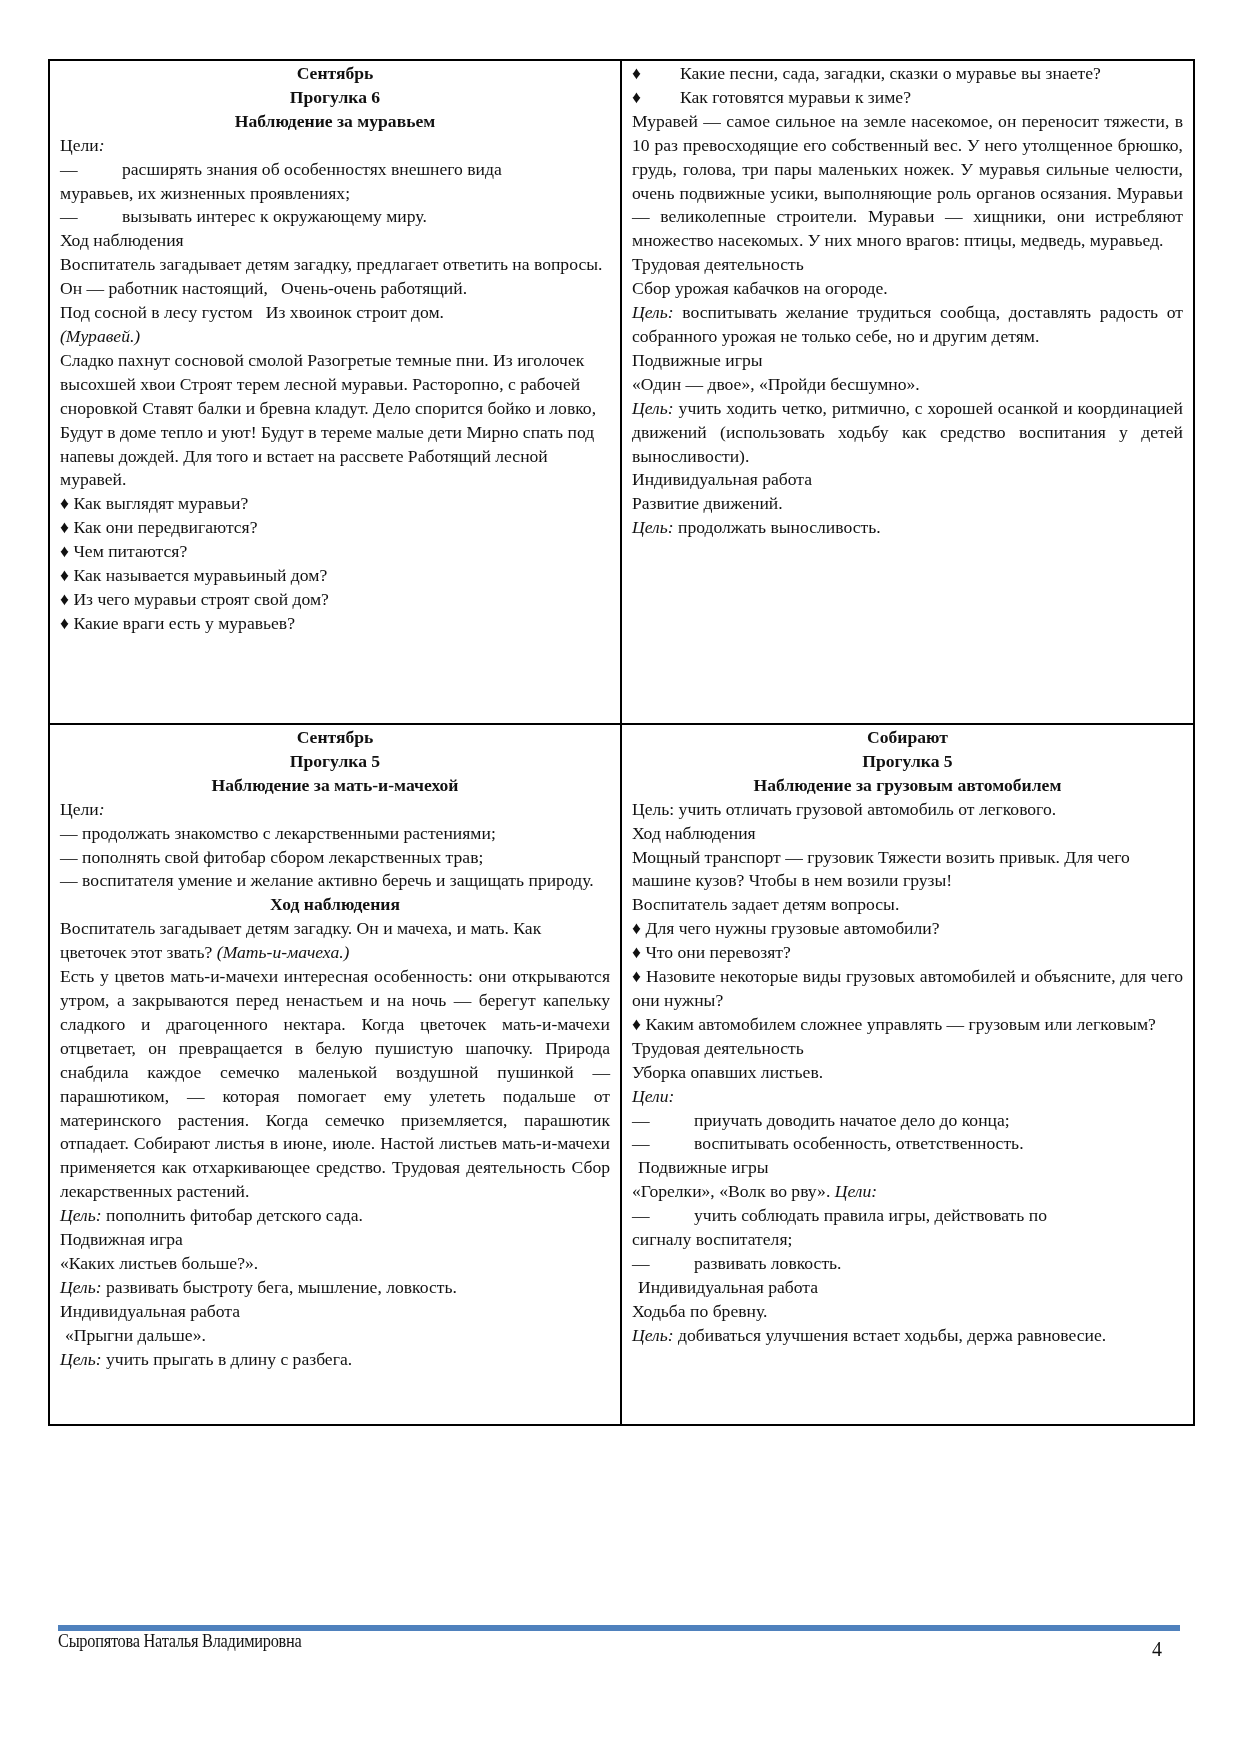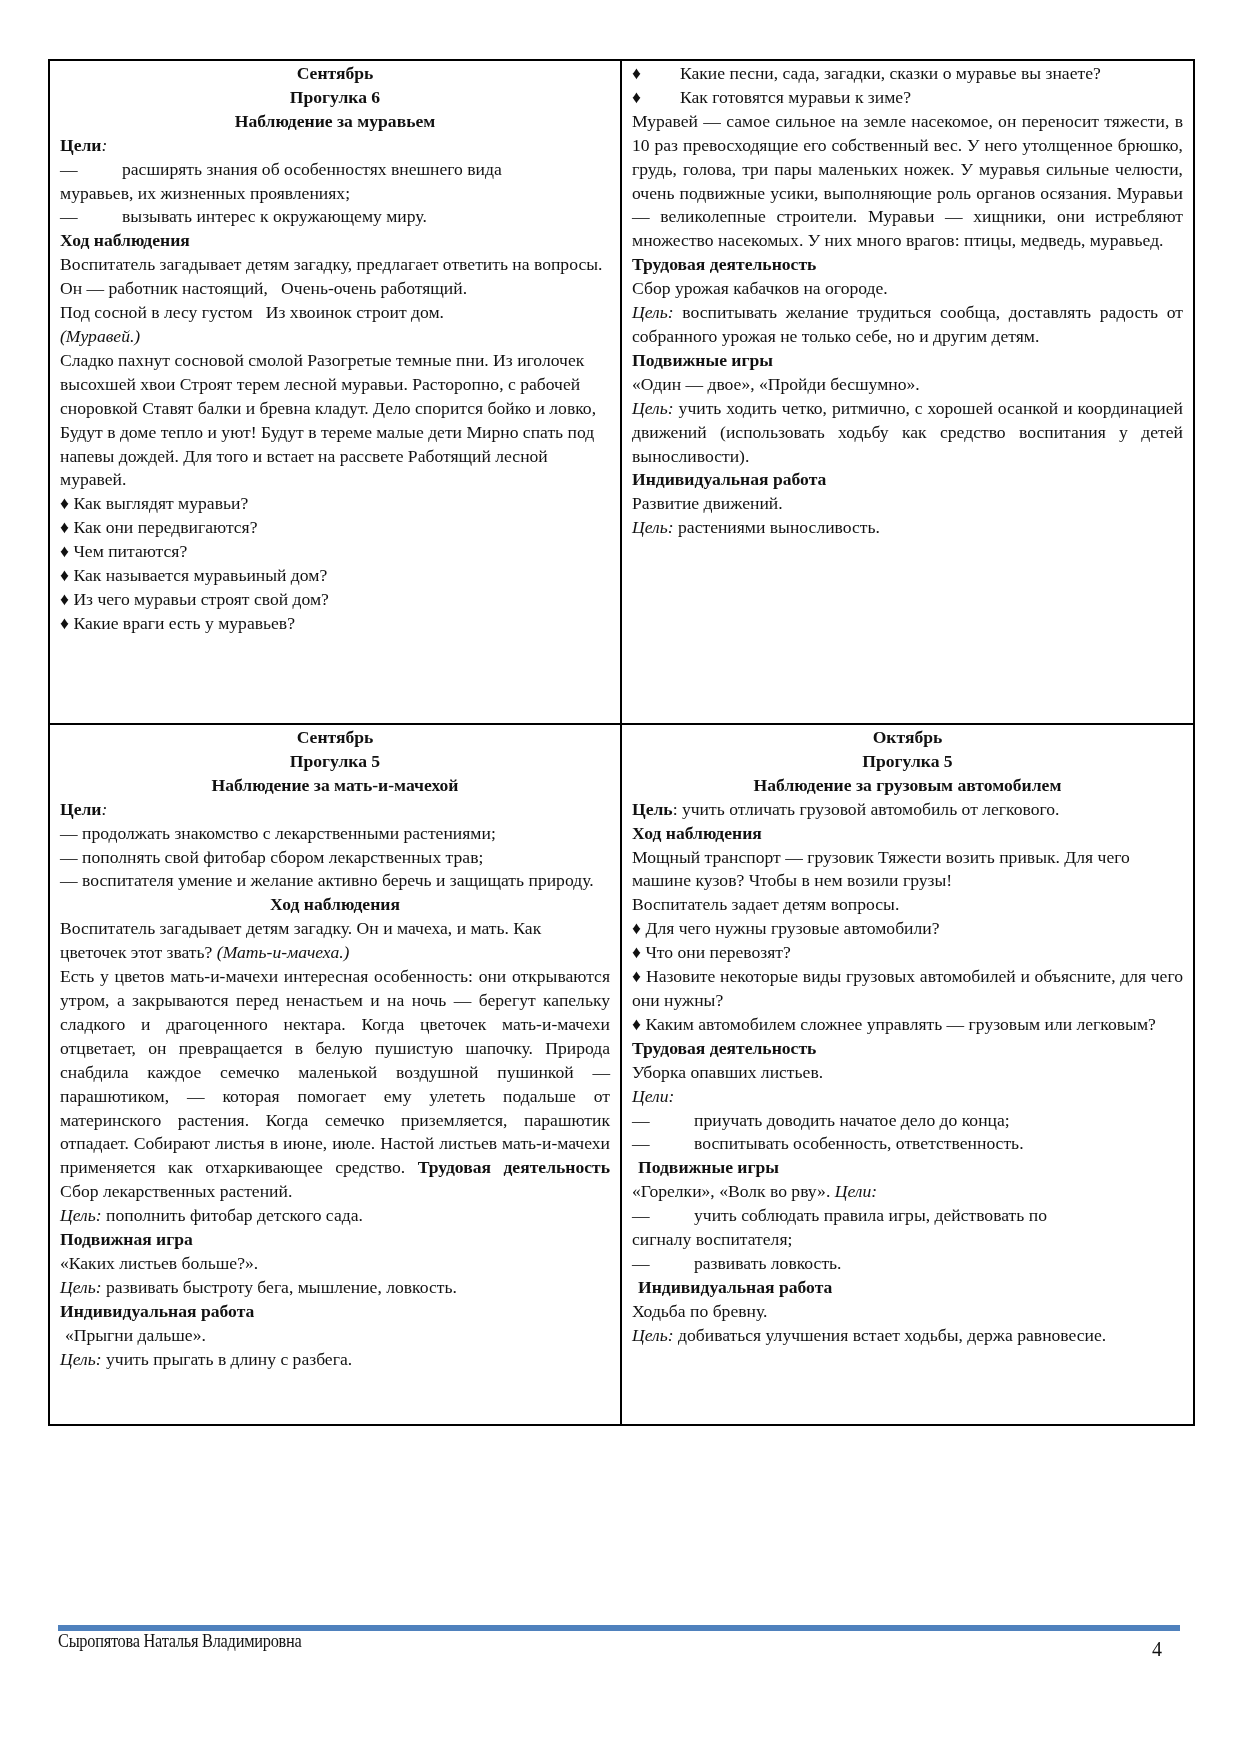--- a/index.html
+++ b/index.html
@@ -3,21 +3,21 @@
 <meta charset="utf-8">
 <style>
   html, body { margin: 0; padding: 0; background: #ffffff; }
   body { width: 1240px; height: 1754px; position: relative; font-family: "Liberation Serif", "DejaVu Serif", serif; color: #111; }
   .page { position: absolute; left: 0; top: 0; width: 1240px; height: 1255px; padding-left: 44px; }
   table.plan { position: absolute; left: 48px; top: 59px; width: 1145px; border-collapse: collapse; table-layout: fixed; }
   table.plan td { border: 2px solid #000; vertical-align: top; padding: 1px 10px 4px 10px; font-size: 17.6px; line-height: 23.9px; }
   table.plan tr.r1 td { height: 657px; }
   table.plan tr.r2 td { height: 694px; }
   .c { text-align: center; font-weight: bold; }
-  .b { font-weight: bold; }
+  .b { font-weight: normal; }
   .i { font-style: italic; }
   .j { text-align: justify; }
   .dash { display: inline-block; width: 62px; }
   .dia { display: inline-block; width: 48px; }
   p { margin: 0; }
   .footer-line { position: absolute; left: 58px; top: 1625px; width: 1122px; height: 6px; background: #4f81bd; }
   .footer-name { position: absolute; left: 58px; top: 1630px; font-size: 19px; transform: scaleX(0.86); transform-origin: left; letter-spacing: -0.3px; }
   .footer-page { position: absolute; left: 1152px; top: 1638px; font-size: 20px; }
 </style>
 </head>
@@ -59,21 +59,21 @@
         <p><span class="dia">♦</span><span>Как готовятся муравьи к зиме?</span></p>
         <p class="j">Муравей — самое сильное на земле насекомое, он переносит тяжести, в 10 раз превосходящие его собственный вес. У него утолщенное брюшко, грудь, голова, три пары маленьких ножек. У муравья сильные челюсти, очень подвижные усики, выполняющие роль органов осязания. Муравьи — великолепные строители. Муравьи — хищники, они истребляют множество насекомых. У них много врагов: птицы, медведь, муравьед.</p>
         <p class="b">Трудовая деятельность</p>
         <p>Сбор урожая кабачков на огороде.</p>
         <p class="j"><span class="i">Цель:</span> <span>воспитывать желание трудиться сообща, доставлять радость от собранного урожая не только себе, но и другим детям.</span></p>
         <p class="b">Подвижные игры</p>
         <p>«Один — двое», «Пройди бесшумно».</p>
         <p class="j"><span class="i">Цель:</span> <span>учить ходить четко, ритмично, с хорошей осанкой и координацией движений (использовать ходьбу как средство воспитания у детей выносливости).</span></p>
         <p class="b">Индивидуальная работа</p>
         <p>Развитие движений.</p>
-        <p><span class="i">Цель:</span> <span>растениями выносливость.</span></p>
+        <p><span class="i">Цель:</span> <span>продолжать выносливость.</span></p>
       </td>
     </tr>
     <tr class="r2">
 
       <td>
         <p class="c">Сентябрь</p>
         <p class="c">Прогулка 5</p>
         <p class="c">Наблюдение за мать-и-мачехой</p>
         <p><span class="b">Цели</span><span class="i">:</span></p>
         <p><span>—</span> <span>продолжать знакомство с лекарственными растениями;</span></p>
@@ -85,21 +85,21 @@
         <p><span class="i">Цель:</span> <span>пополнить фитобар детского сада.</span></p>
         <p class="b">Подвижная игра</p>
         <p>«Каких листьев больше?».</p>
         <p><span class="i">Цель:</span> <span>развивать быстроту бега, мышление, ловкость.</span></p>
         <p class="b">Индивидуальная работа</p>
         <p style="padding-left:5px">«Прыгни дальше».</p>
         <p style="text-align:left"><span class="i">Цель:</span> <span>учить прыгать в длину с разбега.</span></p>
       </td>
 
       <td>
-        <p class="c">Октябрь</p>
+        <p class="c">Собирают</p>
         <p class="c">Прогулка 5</p>
         <p class="c">Наблюдение за грузовым автомобилем</p>
         <p><span class="b">Цель</span><span>: учить отличать грузовой автомобиль от легкового.</span></p>
         <p class="b">Ход наблюдения</p>
         <p>Мощный транспорт — грузовик Тяжести возить привык. Для чего машине кузов? Чтобы в нем возили грузы!</p>
         <p>Воспитатель задает детям вопросы.</p>
         <p><span>♦</span> <span>Для чего нужны грузовые автомобили?</span></p>
         <p><span>♦</span> <span>Что они перевозят?</span></p>
         <p class="j"><span>♦</span> <span>Назовите некоторые виды грузовых автомобилей и объясните, для чего они нужны?</span></p>
         <p class="j"><span>♦</span> <span>Каким автомобилем сложнее управлять — грузовым или легковым?</span></p>

